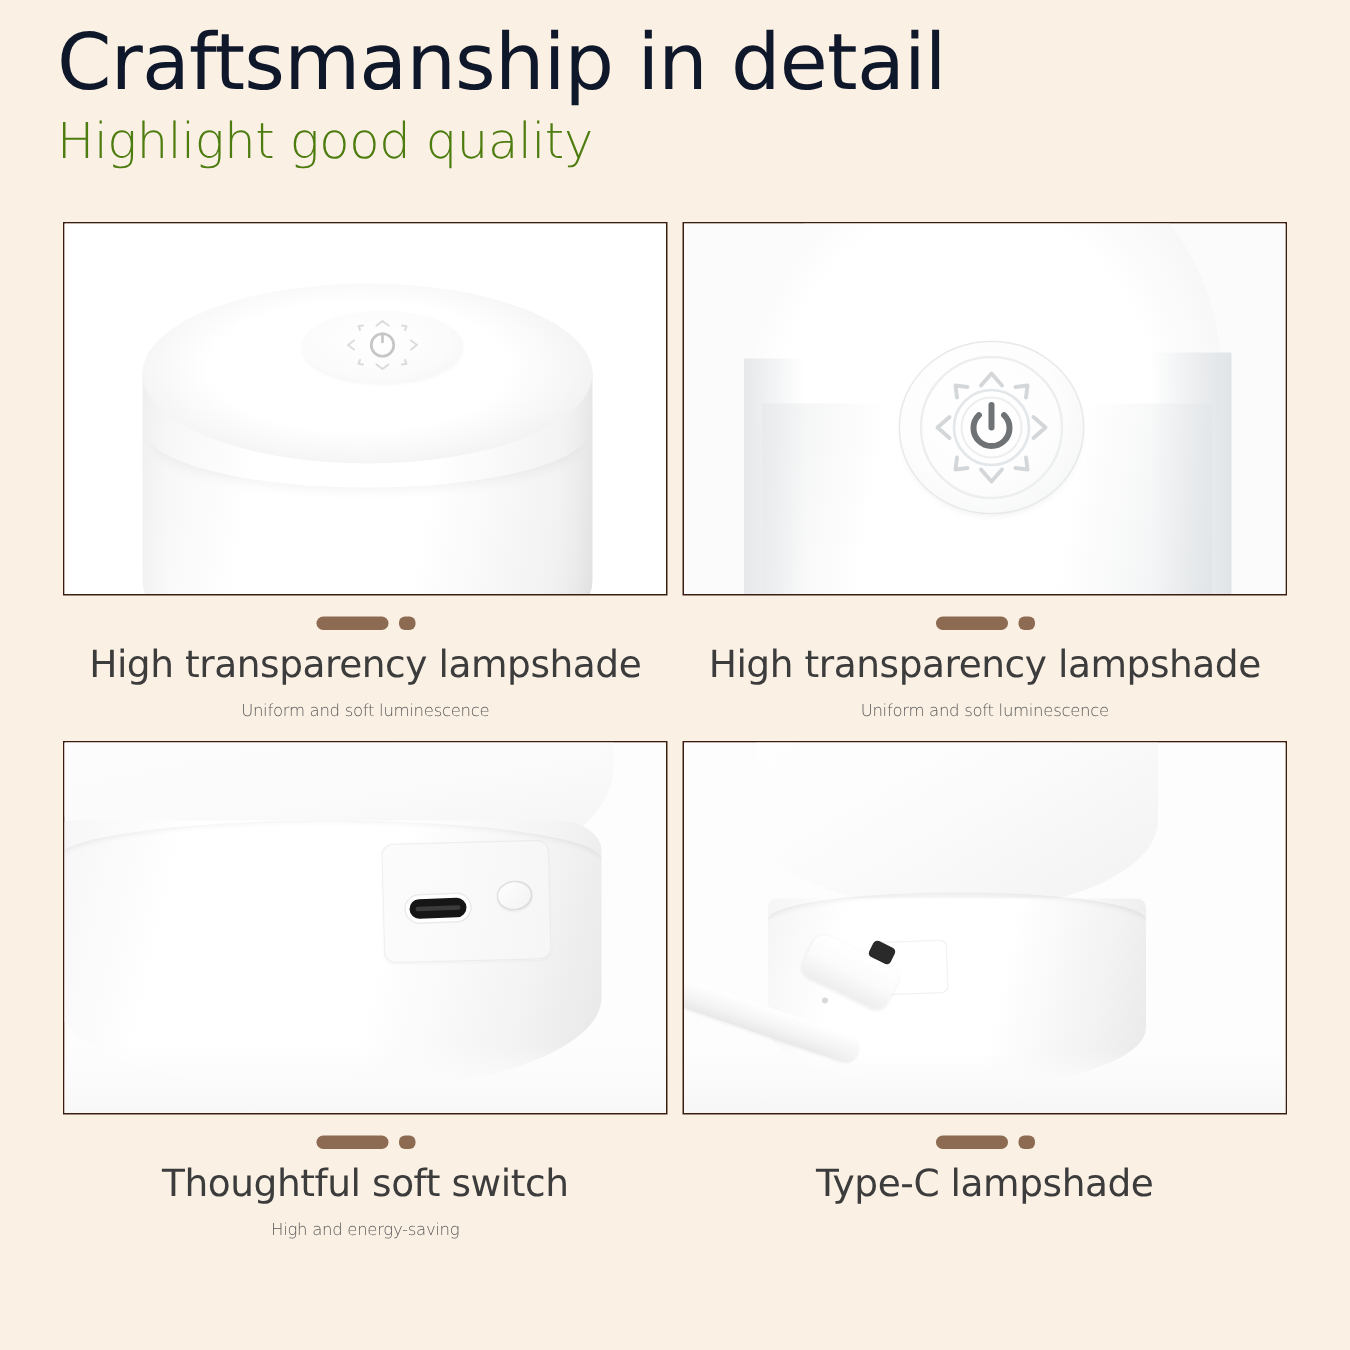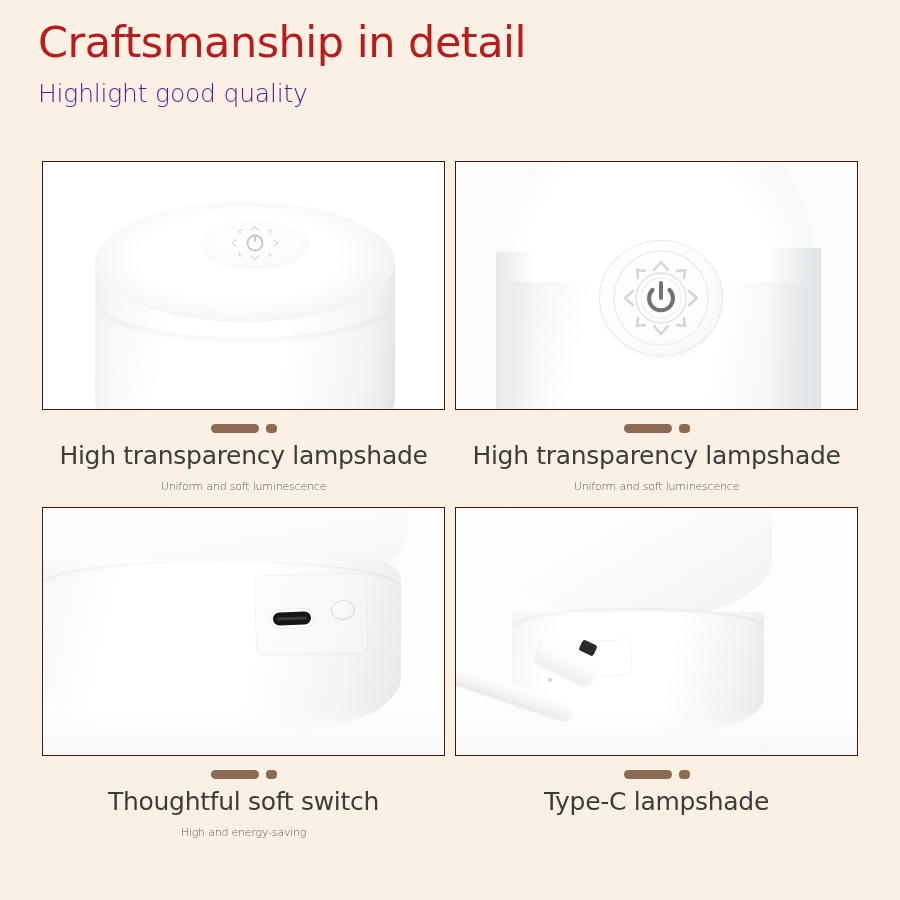--- a/index.html
+++ b/index.html
@@ -17,43 +17,43 @@
 
   
   .header {
     position: absolute;
     left: 38px;
     top: 14px;
     width: 820px;
   }
   .page-title {
     font-family: "DejaVu Sans", sans-serif;
-    font-size: 43px;
+    font-size: 52px;
     line-height: 56px;
     font-weight: 400;
-    color: #b91c1c;
+    color: #0f172a;
     letter-spacing: -0.5px;
     white-space: nowrap;
   }
   .page-subtitle {
     font-family: "DejaVu Sans", sans-serif;
-    font-size: 25px;
+    font-size: 33px;
     line-height: 34px;
     font-weight: 300;
-    color: #4c1d95;
+    color: #4d7c0f;
     margin-top: 7px;
     letter-spacing: -0.2px;
     white-space: nowrap;
   }
 
   
   .grid {
     position: absolute;
     left: 42px;
-    top: 161px;
+    top: 148px;
     width: 816px;
     display: grid;
     grid-template-columns: 403px 403px;
     column-gap: 10px;
     row-gap: 8px;
   }
   .feature {
     width: 403px;
   }
   .photo-frame {

